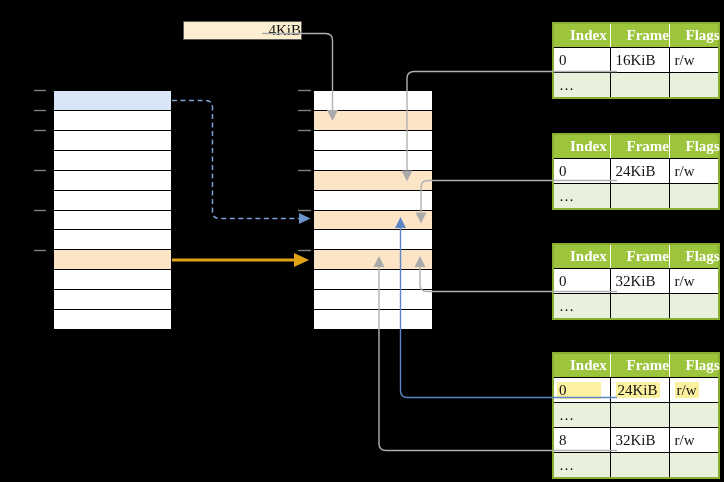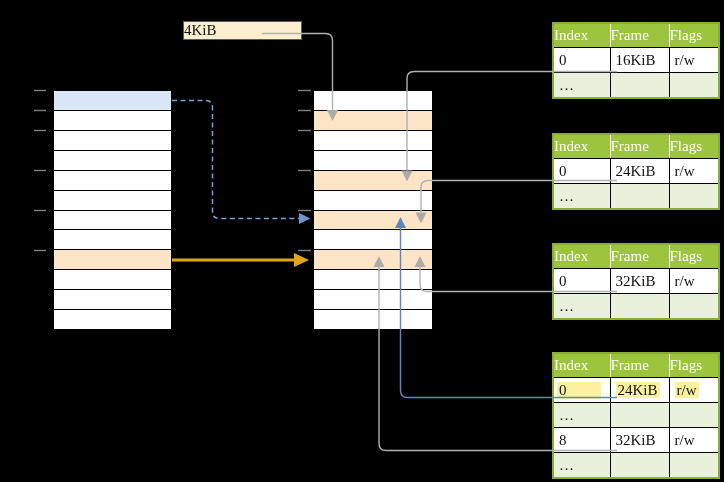--- a/index.html
+++ b/index.html
@@ -2,37 +2,37 @@
 <html><head>
 <meta charset="utf-8">
 <style>
   html,body{margin:0;padding:0;background:#000;}
   #canvas{position:relative;width:724px;height:482px;background:#000;overflow:hidden;
           font-family:"Liberation Serif","DejaVu Serif",serif;}
 
   
   #label-4kib{position:absolute;left:183px;top:21px;width:119px;height:19px;
     background:#FCEFCF;border:1px solid #5a5a5a;box-sizing:border-box;
-    text-align:left;line-height:17px;font-size:15px;color:#111;z-index:1;}
+    text-align:right;line-height:17px;font-size:15px;color:#111;z-index:1;}
 
   
   .memcol{position:absolute;top:90px;height:240px;border:1px solid #000;
     box-sizing:border-box;display:flex;flex-direction:column;z-index:1;background:#fff;}
   #left-col{left:53px;width:119px;}
   #mid-col{left:313px;width:120px;}
   .mcell{flex:1 1 0;border-bottom:1px solid #000;background:#fff;}
   .mcell:last-child{border-bottom:none;}
   .mcell.selected{background:#D9E6F8;}
   .mcell.highlighted{background:#FCE4C7;}
 
   
   .ptable{position:absolute;left:552px;border-collapse:collapse;table-layout:fixed;
     width:166px;font-size:15px;border:2px solid #8AAE31;z-index:1;color:#111;}
-  .ptable th{background:#9CC43D;color:#fff;font-weight:normal;font-size:15px;
-    text-align:left;padding:1px 0;height:21px;border-bottom:1.5px solid #000;}
+  .ptable th{background:#9CC43D;color:#fff;font-weight:bold;font-size:15px;
+    text-align:left;padding:1px 16px;height:21px;border-bottom:1.5px solid #000;}
   .ptable th + th{border-left:1.5px solid #fff;}
   .ptable td{border:1px solid #000;padding:1px 5px;height:22px;background:#fff;
     overflow:hidden;white-space:nowrap;}
   .ptable tr.alt td{background:#E9F0DB;}
   .hl{background:#FBF19F;padding:0 2px;}
   .hlw{display:inline-block;width:40px;margin-left:-2px;}
 
   #overlay{position:absolute;left:0;top:0;z-index:5;pointer-events:none;}
 </style>
 </head>

